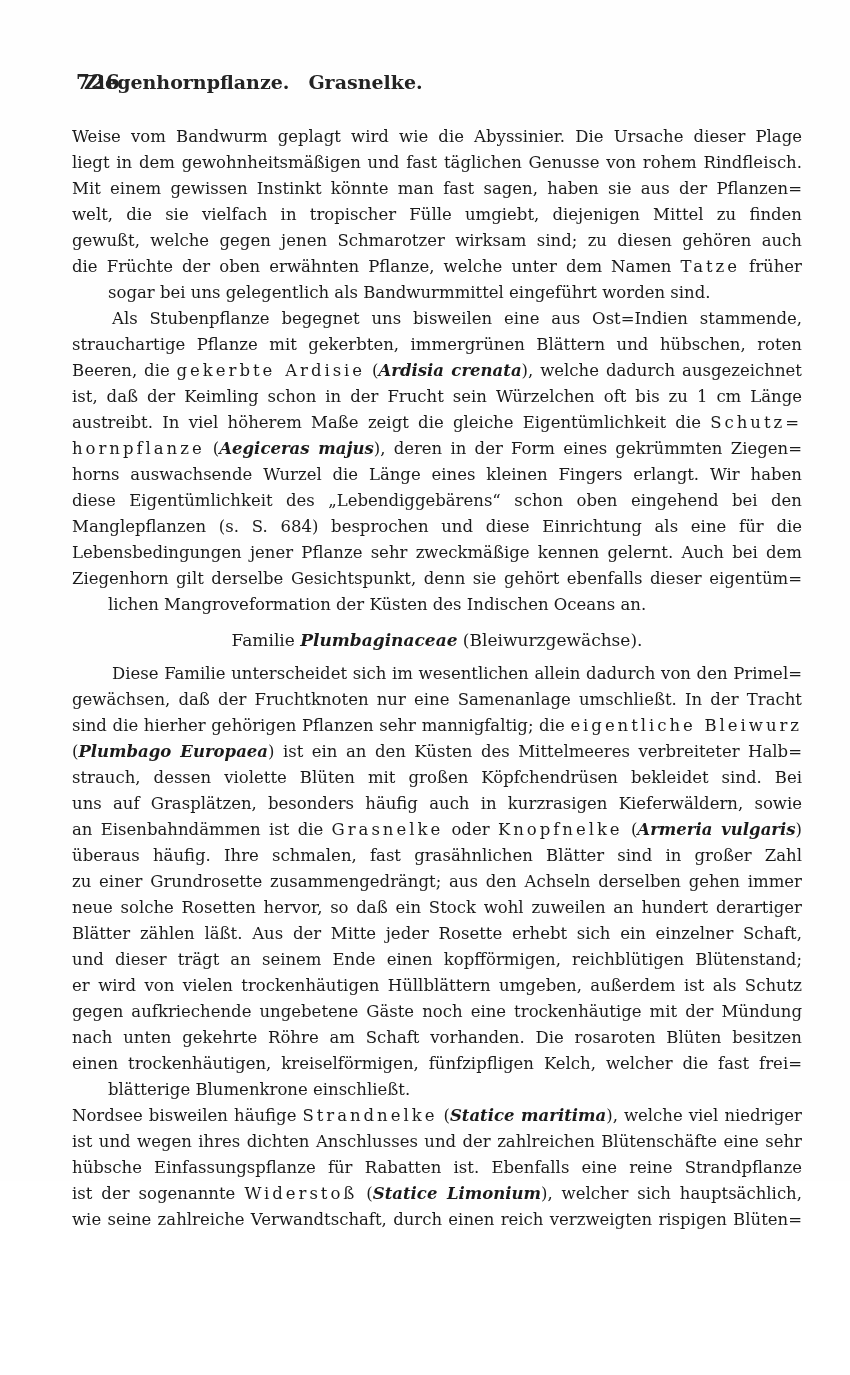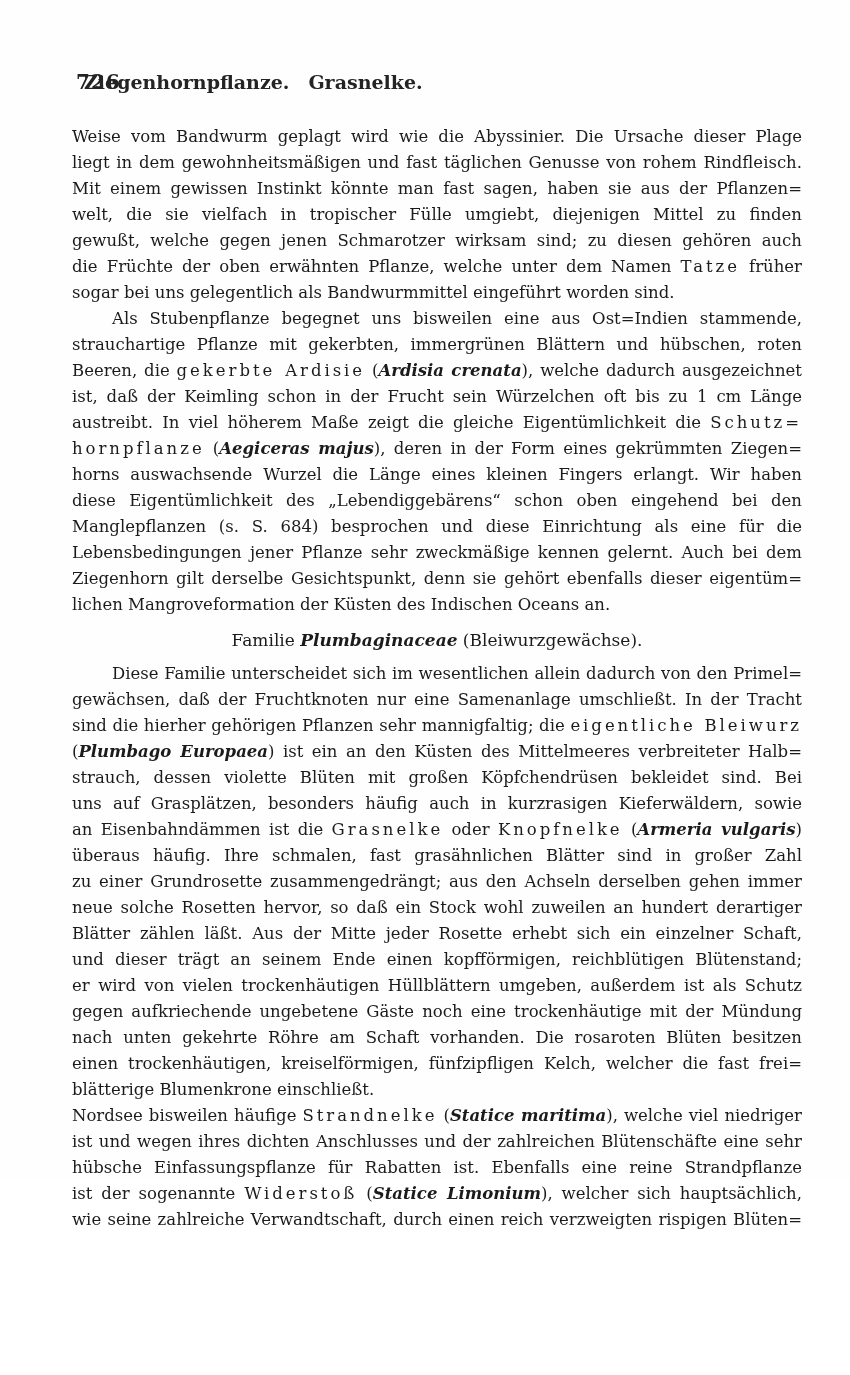--- a/index.html
+++ b/index.html
@@ -55,20 +55,21 @@
   .paragraph { margin: 0; }
   .text-line {
     text-align: justify;
     text-align-last: justify;
     white-space: normal;
     height: 26px;
     overflow: visible;
   }
   .text-line.last-line {
     text-align-last: left;
+    margin-left: 36px;
   }
   .text-line.indent-line {
     text-indent: 40px;
   }
   .section-heading {
     text-align: center;
     text-align-last: center;
     height: 26px;
     margin: 9px 0 8px 0;
     font-size: 17px;

